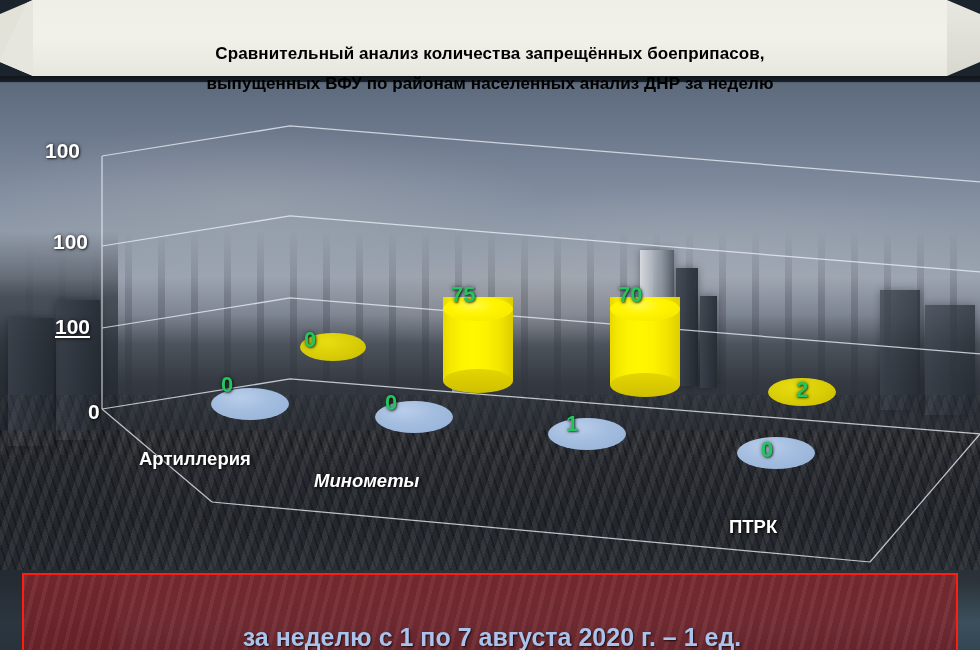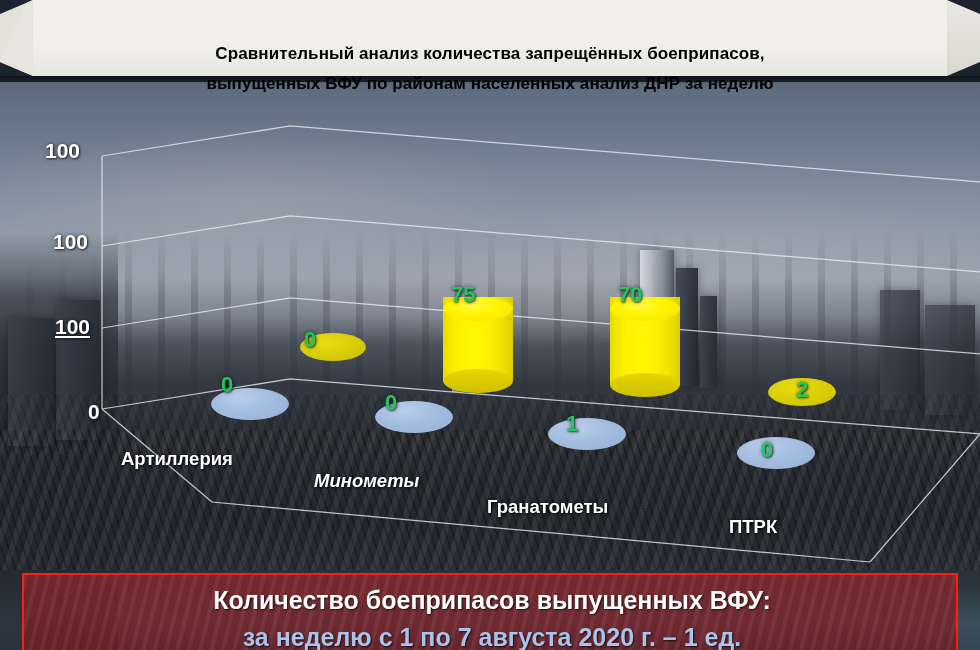--- a/index.html
+++ b/index.html
@@ -294,34 +294,32 @@
   <div class="mark" style="left:548px; top:418px; width:78px; height:32px;">
     <div class="disc blue" style="left:0; top:0; width:78px; height:32px;"></div>
   </div>
   <div class="val-label" style="left:566px; top:411px;">1</div>
 
   <div class="mark" style="left:737px; top:437px; width:78px; height:32px;">
     <div class="disc blue" style="left:0; top:0; width:78px; height:32px;"></div>
   </div>
   <div class="val-label" style="left:761px; top:437px;">0</div>
 
-  <div class="cat-label" style="left:121px; top:448px;text-align:center;">Артиллерия</div>
+  <div class="cat-label" style="left:139px; top:448px;text-align:center;">Артиллерия</div>
   <div class="cat-label" style="left:314px; top:470px;font-style:italic;">Минометы</div>
-  <div class="cat-label" style="left:487px; top:496px;">Гранатометы</div>
   <div class="cat-label" style="left:729px; top:516px;">ПТРК</div>
 
   <div class="banner">
     <div class="banner-left-2"></div>
     <div class="banner-face"></div>
     <div class="banner-right-2"></div>
     <div class="banner-shadow"></div>
     <div class="banner-title">
       <div>Сравнительный анализ количества запрещённых боеприпасов,</div>
       <div>выпущенных ВФУ по районам населенных анализ ДНР за неделю</div>
     </div>
   </div>
 
   <div class="footer-box">
-    <div class="footer-line1">Количество боеприпасов выпущенных ВФУ:</div>
     <div class="footer-line2">за неделю с 1 по 7 августа 2020 г. – 1 ед.</div>
   </div>
 
 </div>
 
 </body></html>

